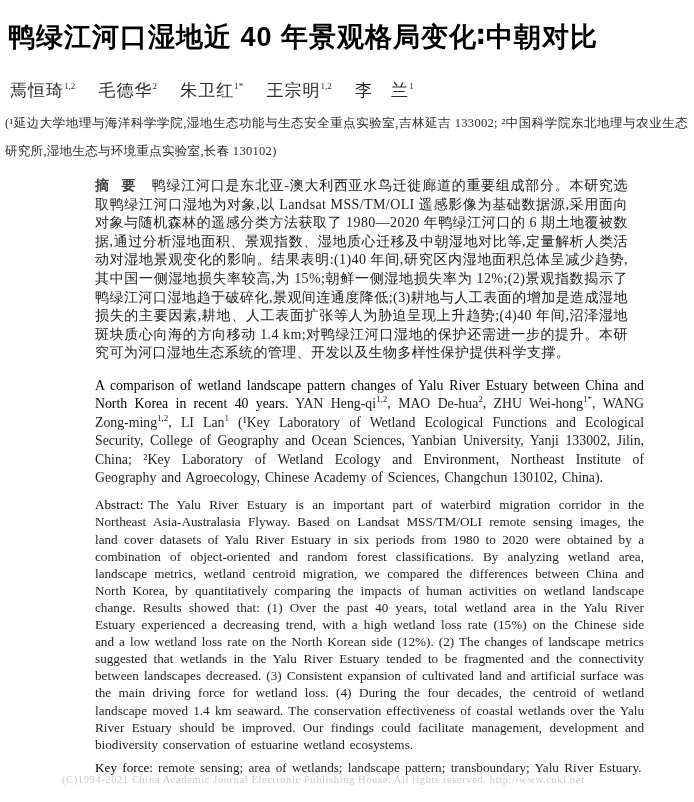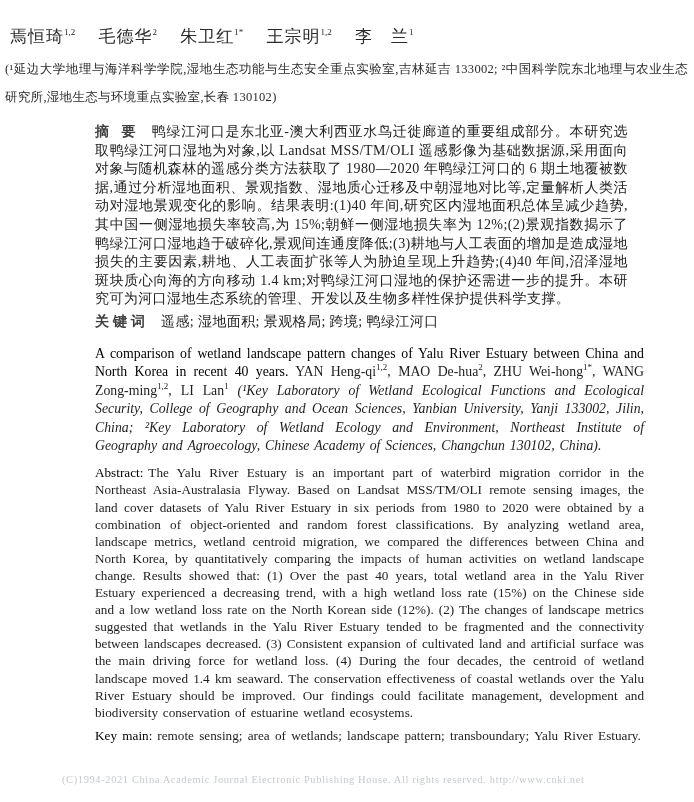--- a/index.html
+++ b/index.html
@@ -83,21 +83,21 @@
   .en-block {
     margin: 14px 0 0 95px;
     width: 549px;
     font-size: 13.8px;
     line-height: 18.4px;
     text-align: justify;
     color: #1d1d1d;
     word-spacing: 1.5px;
   }
   .en-title { font-weight: normal; color: #000; }
-  .en-affil { font-style: italic; }
+  .en-affil { }
 
   
   .en-abstract {
     margin: 9px 0 0 95px;
     width: 549px;
     font-size: 13.2px;
     line-height: 17.1px;
     text-align: justify;
     color: #1d1d1d;
     word-spacing: 1.5px;
@@ -123,47 +123,45 @@
     color: #c6cacd;
     white-space: nowrap;
     letter-spacing: 0.6px;
   }
 </style>
 </head>
 <body>
 
 <div class="page">
 
+  <h1 class="cn-title">鸭绿江河口湿地近 40 年景观格局变化∶中朝对比</h1>
 
   <div class="authors-cn">
     <span class="author-cn"><span>焉恒琦</span><sup>1,2</sup></span>
     <span class="author-cn"><span>毛德华</span><sup>2</sup></span>
     <span class="author-cn"><span>朱卫红</span><sup>1*</sup></span>
     <span class="author-cn"><span>王宗明</span><sup>1,2</sup></span>
     <span class="author-cn"><span>李　兰</span><sup>1</sup></span>
   </div>
 
   <p class="affil-cn">(¹延边大学地理与海洋科学学院,湿地生态功能与生态安全重点实验室,吉林延吉 133002; ²中国科学院东北地理与农业生态研究所,湿地生态与环境重点实验室,长春 130102)</p>
 
   <div class="abstract-cn">
     <span class="label-cn">摘 要</span><span>鸭绿江河口是东北亚-澳大利西亚水鸟迁徙廊道的重要组成部分。本研究选取鸭绿江河口湿地为对象,以 Landsat MSS/TM/OLI 遥感影像为基础数据源,采用面向对象与随机森林的遥感分类方法获取了 1980—2020 年鸭绿江河口的 6 期土地覆被数据,通过分析湿地面积、景观指数、湿地质心迁移及中朝湿地对比等,定量解析人类活动对湿地景观变化的影响。结果表明:(1)40 年间,研究区内湿地面积总体呈减少趋势,其中国一侧湿地损失率较高,为 15%;朝鲜一侧湿地损失率为 12%;(2)景观指数揭示了鸭绿江河口湿地趋于破碎化,景观间连通度降低;(3)耕地与人工表面的增加是造成湿地损失的主要因素,耕地、人工表面扩张等人为胁迫呈现上升趋势;(4)40 年间,沼泽湿地斑块质心向海的方向移动 1.4 km;对鸭绿江河口湿地的保护还需进一步的提升。本研究可为河口湿地生态系统的管理、开发以及生物多样性保护提供科学支撑。</span>
   </div>
 
-  <div class="keywords-cn">
-    <span class="label-cn">关键词</span><span>遥感; 湿地面积; 景观格局; 跨境; 鸭绿江河口</span>
-  </div>
 
   <div class="en-block">
     <span class="en-title">A comparison of wetland landscape pattern changes of Yalu River Estuary between China and North Korea in recent 40 years.</span>
     <span class="en-author"><span>YAN Heng-qi</span><sup>1,2</sup><span>, </span></span><span class="en-author"><span>MAO De-hua</span><sup>2</sup><span>, </span></span><span class="en-author"><span>ZHU Wei-hong</span><sup>1*</sup><span>, </span></span><span class="en-author"><span>WANG Zong-ming</span><sup>1,2</sup><span>, </span></span><span class="en-author"><span>LI Lan</span><sup>1</sup><span> </span></span><span class="en-affil">(¹Key Laboratory of Wetland Ecological Functions and Ecological Security, College of Geography and Ocean Sciences, Yanbian University, Yanji 133002, Jilin, China; ²Key Laboratory of Wetland Ecology and Environment, Northeast Institute of Geography and Agroecology, Chinese Academy of Sciences, Changchun 130102, China).</span>
   </div>
 
   <div class="en-abstract">
     <span class="en-label">Abstract:</span><span>The Yalu River Estuary is an important part of waterbird migration corridor in the Northeast Asia-Australasia Flyway. Based on Landsat MSS/TM/OLI remote sensing images, the land cover datasets of Yalu River Estuary in six periods from 1980 to 2020 were obtained by a combination of object-oriented and random forest classifications. By analyzing wetland area, landscape metrics, wetland centroid migration, we compared the differences between China and North Korea, by quantitatively comparing the impacts of human activities on wetland landscape change. Results showed that: (1) Over the past 40 years, total wetland area in the Yalu River Estuary experienced a decreasing trend, with a high wetland loss rate (15%) on the Chinese side and a low wetland loss rate on the North Korean side (12%). (2) The changes of landscape metrics suggested that wetlands in the Yalu River Estuary tended to be fragmented and the connectivity between landscapes decreased. (3) Consistent expansion of cultivated land and artificial surface was the main driving force for wetland loss. (4) During the four decades, the centroid of wetland landscape moved 1.4 km seaward. The conservation effectiveness of coastal wetlands over the Yalu River Estuary should be improved. Our findings could facilitate management, development and biodiversity conservation of estuarine wetland ecosystems.</span>
   </div>
 
   <div class="en-keywords">
-    <span class="en-label">Key main:</span><span>remote sensing; area of wetlands; landscape pattern; transboundary; Yalu River Estuary.</span>
+    <span class="en-label">Key force:</span><span>remote sensing; area of wetlands; landscape pattern; transboundary; Yalu River Estuary.</span>
   </div>
 
   <div class="footer">(C)1994-2021 China Academic Journal Electronic Publishing House. All rights reserved.    http://www.cnki.net</div>
 
 </div>
 
 </body></html>

